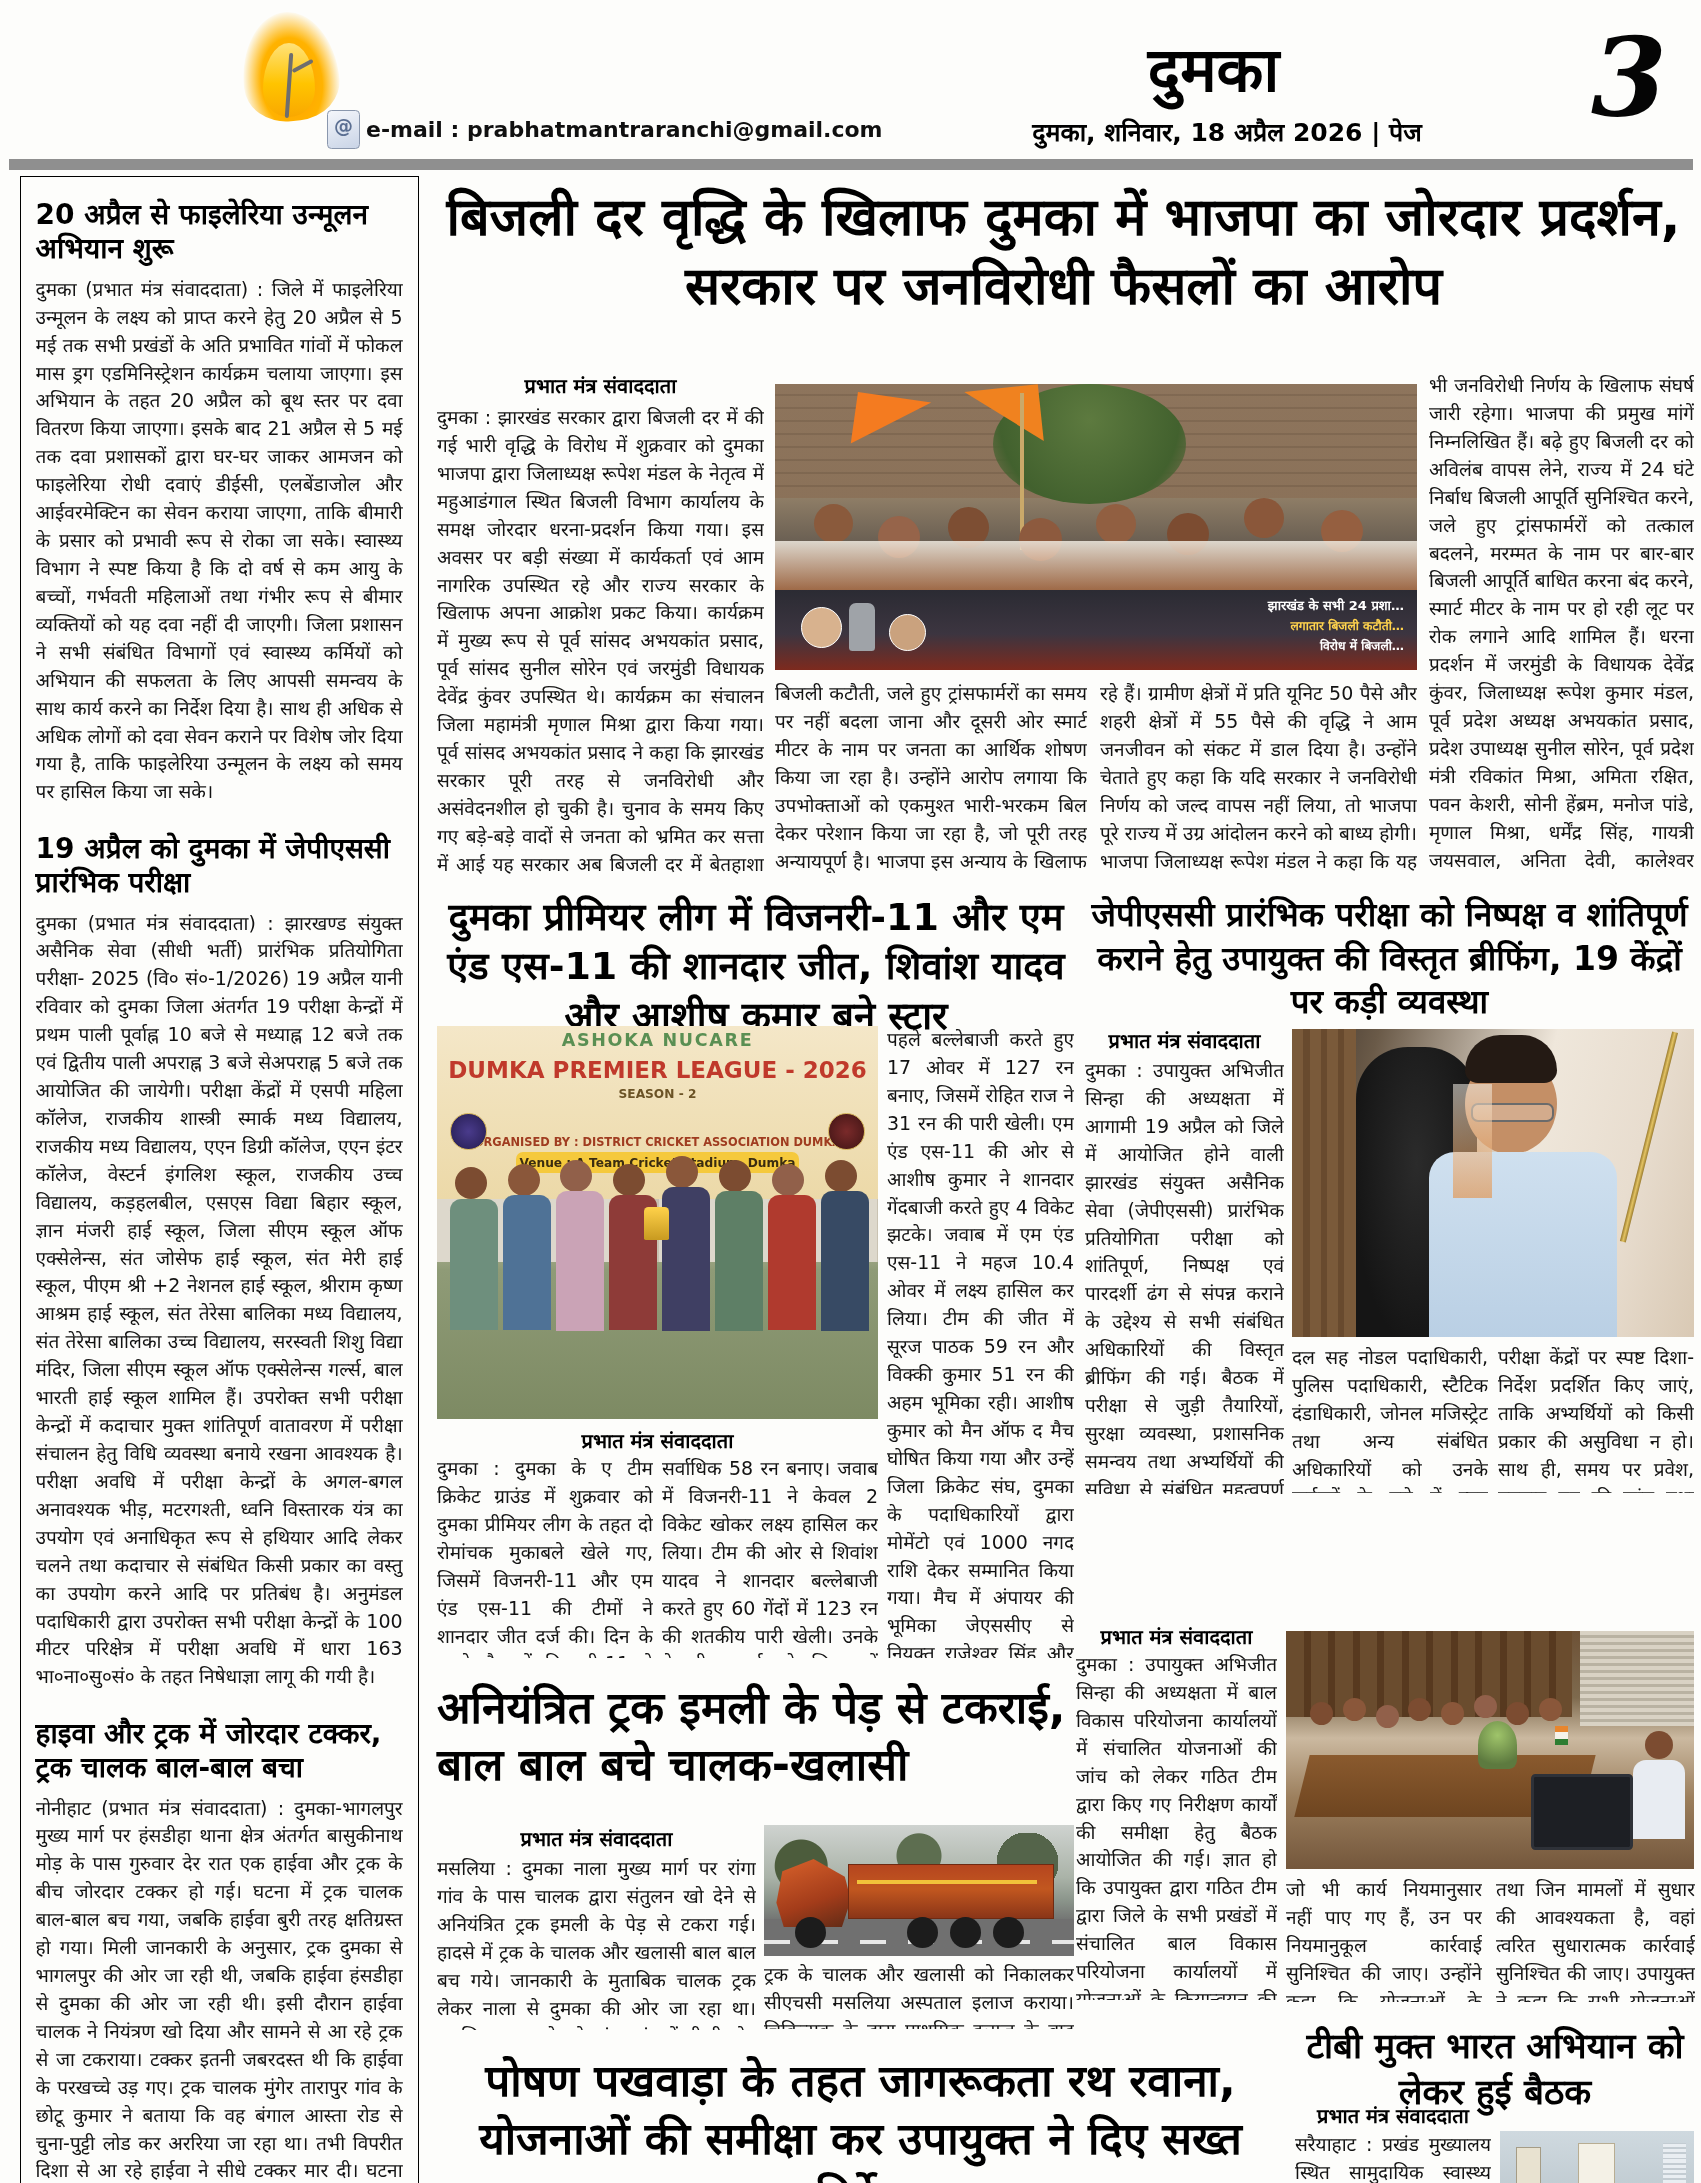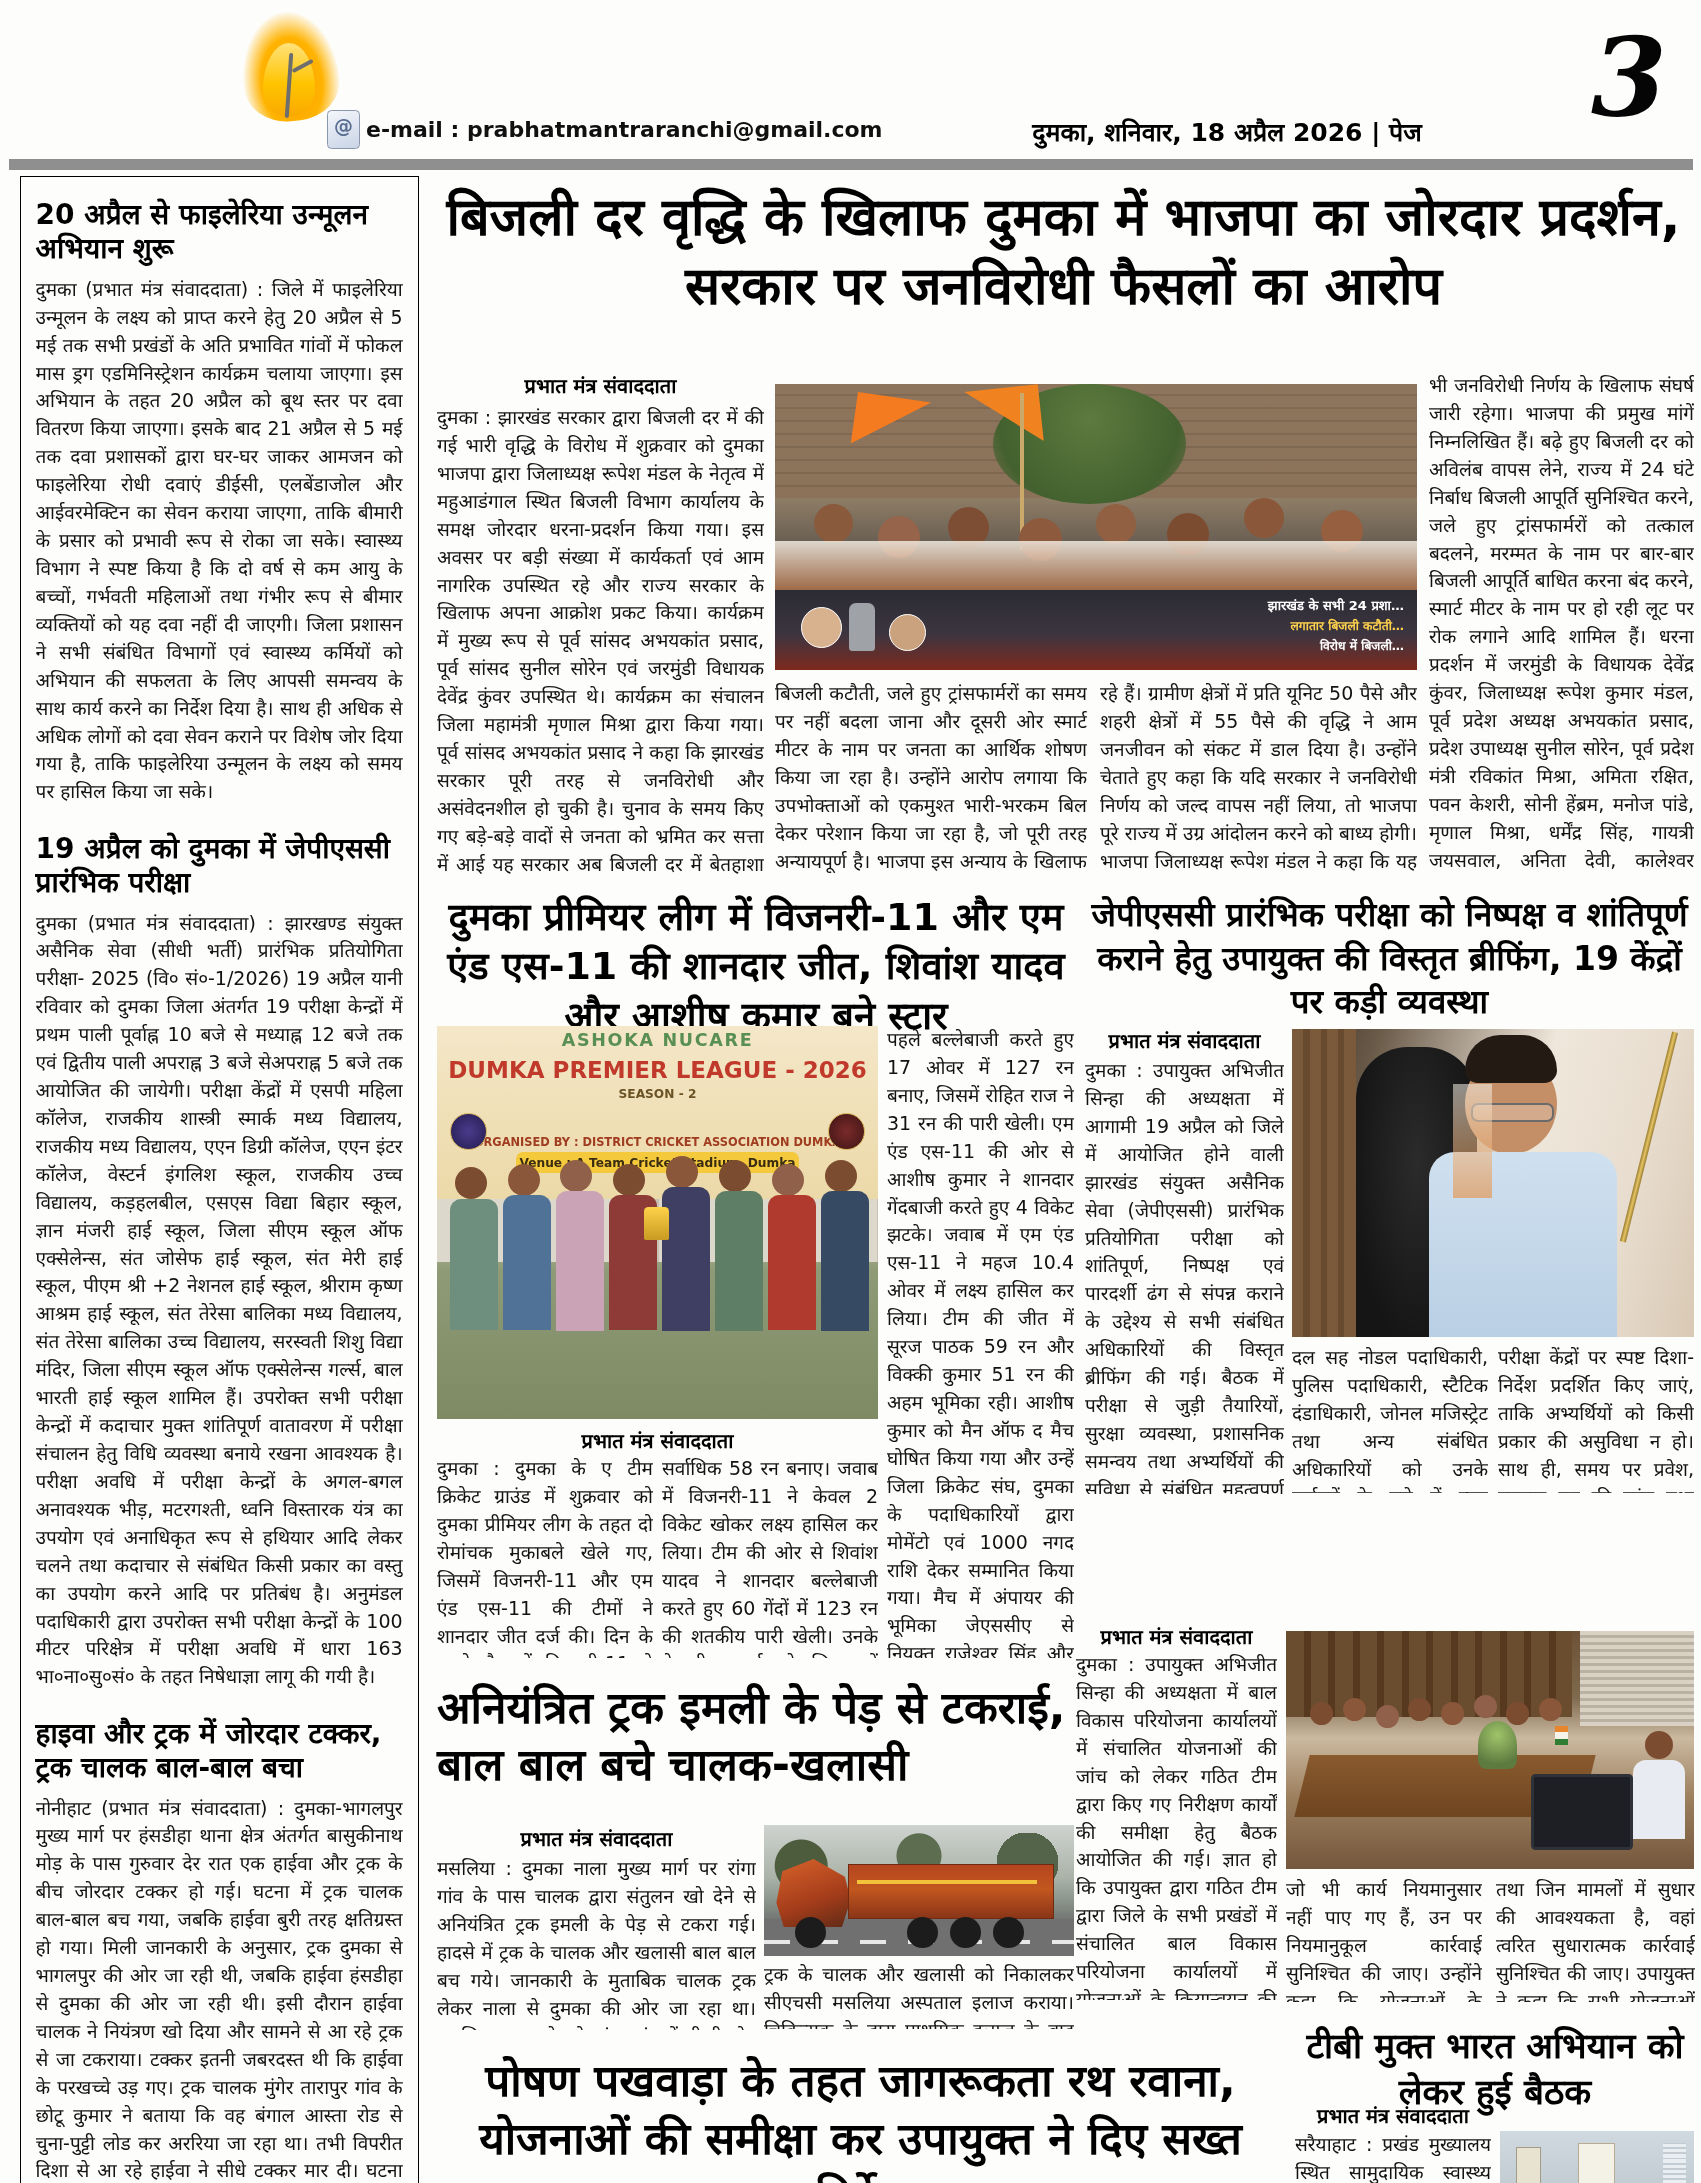--- a/index.html
+++ b/index.html
@@ -29,20 +29,21 @@
       <div class="abs" style="left:45px;top:41px;width:4.4px;height:65px;background:#6e6e6e;border-radius:2.6px;transform:rotate(4deg);"></div>
       <div class="abs" style="left:49px;top:52px;width:23px;height:3.5px;background:#6e6e6e;border-radius:2.6px;transform:rotate(-28deg);"></div>
     </div>
 
 
     <div class="abs" style="left:327px;top:110px;width:31px;height:37px;background:linear-gradient(160deg,#f4f6fb,#c9d4e6);border:1.3px solid #8a97ad;border-radius:4.4px;">
       <div class="abs" style="left:6.1px;top:3.5px;font-size:19px;font-weight:700;color:#5b6f92;">@</div>
     </div>
     <div class="abs" style="left:366px;top:117px;width:524px;font-size:22px;font-weight:700;color:#101010;">e-mail : prabhatmantraranchi@gmail.com</div>
 
+    <div class="abs" style="left:1039px;top:26px;width:349px;text-align:center;font-size:61px;font-weight:800;color:#000;">दुमका</div>
 
     <div class="abs" style="left:1572px;top:13px;width:114px;text-align:center;font-size:109px;font-weight:700;font-style:italic;font-family:'DejaVu Serif','Liberation Serif',serif;color:#050505;">3</div>
 
     <div class="abs" style="left:952px;top:114px;width:550px;text-align:center;font-size:25px;font-weight:800;color:#000;">दुमका, शनिवार, 18 अप्रैल 2026 | पेज</div>
 
     <div class="abs" style="left:8.7px;top:159px;width:1684px;height:11.4px;background:#8f8f8f;"></div>
   </div>
 
   <div class="abs" style="left:19.6px;top:176px;width:399px;height:2439px;border:1.7px solid #000;box-sizing:border-box;overflow:hidden;background:#fdfdfb;">
     <div class="rail-art">

